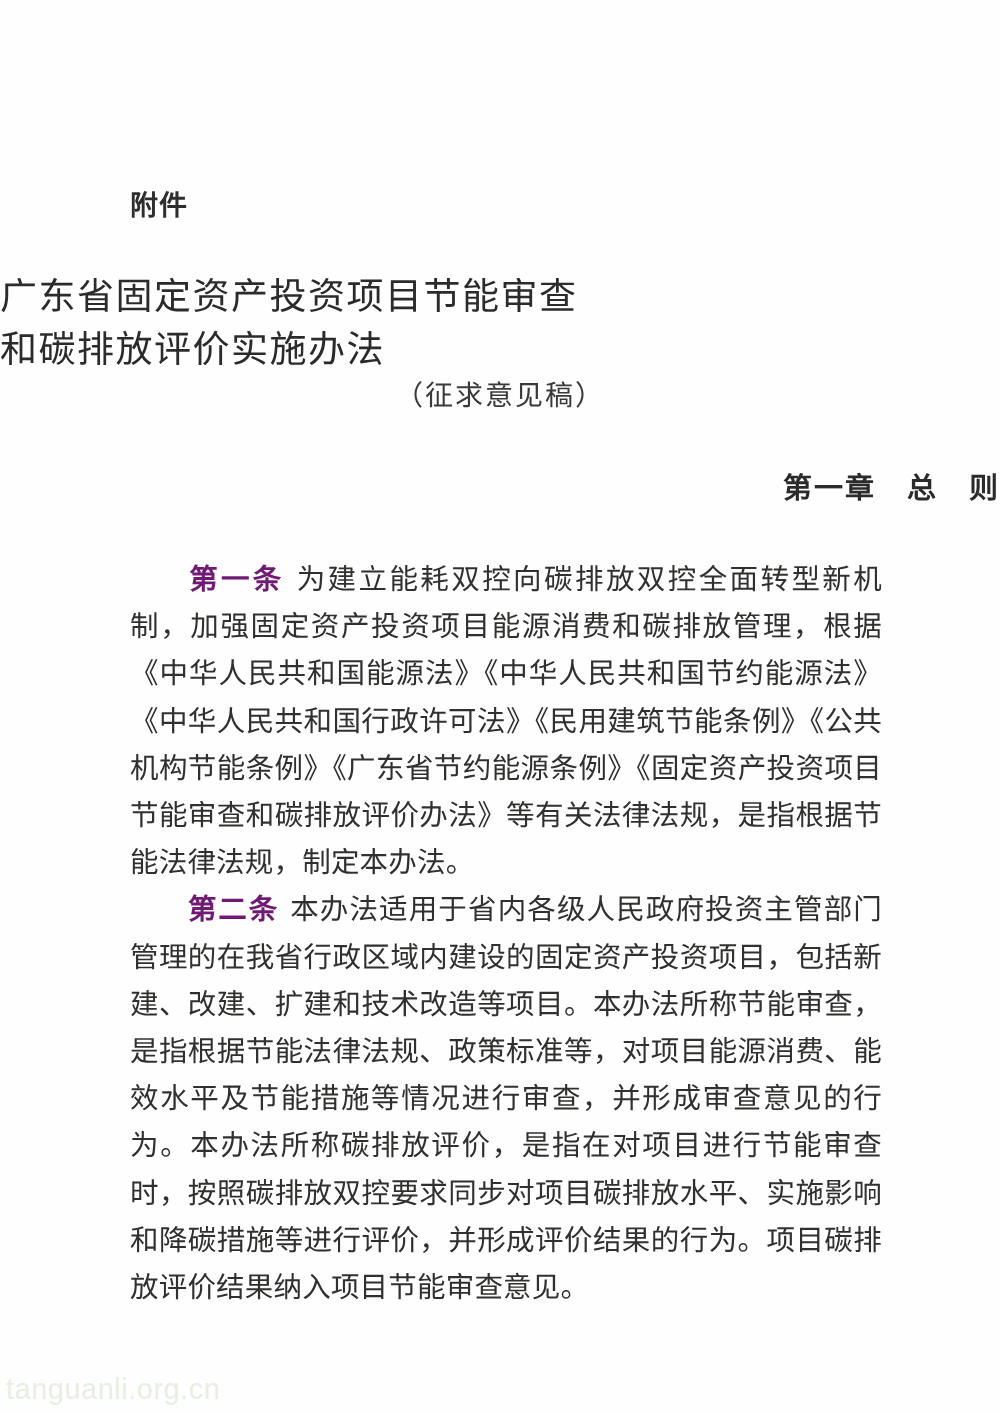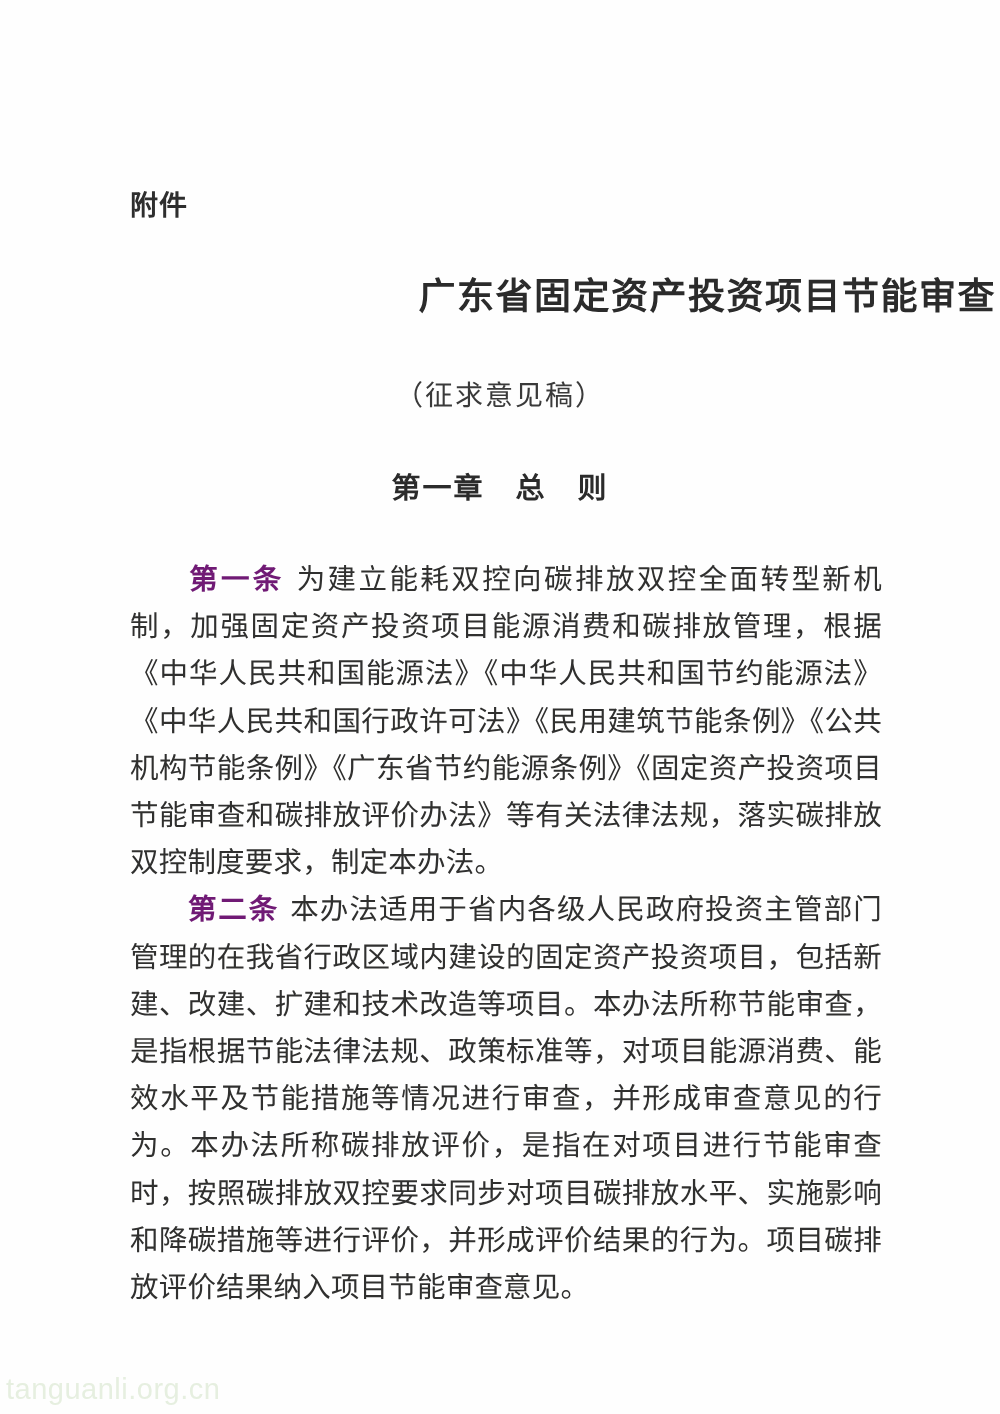--- a/index.html
+++ b/index.html
@@ -33,23 +33,23 @@
     color: #2e2e2e;
     white-space: pre;
   }
 
   
   .doc-title {
     position: absolute;
     left: 0;
     top: 270px;
     width: 996px;
-    text-align: right;
+    text-align: left;
     font-family: "Liberation Sans", "DejaVu Sans", sans-serif;
-    font-weight: 700;
+    font-weight: 400;
     font-size: 37px;
     line-height: 53px;
     letter-spacing: 1.5px;
     color: #2b2b2b;
   }
   .doc-title .tl {
     display: block;
     white-space: pre;
   }
 
@@ -66,21 +66,21 @@
     color: #3a3a3a;
     white-space: pre;
   }
 
   
   .chapter-heading {
     position: absolute;
     left: 0;
     top: 468px;
     width: 1000px;
-    text-align: center;
+    text-align: right;
     font-family: "Liberation Sans", "DejaVu Sans", sans-serif;
     font-weight: 700;
     font-size: 29px;
     line-height: 40px;
     letter-spacing: 2px;
     color: #2b2b2b;
     white-space: pre;
   }
 
   
@@ -138,30 +138,31 @@
 </style>
 </head>
 <body>
 
 <div class="page">
 
   <div class="attachment-label">附件</div>
 
   <div class="doc-title">
     <span class="tl">广东省固定资产投资项目节能审查</span>
+    <span class="tl">和碳排放评价实施办法</span>
   </div>
 
   <div class="doc-subtitle">（征求意见稿）</div>
 
   <div class="chapter-heading">第一章　总　则</div>
 
   <div class="body-text">
 
     <p class="article">
-      <span class="art-indent"></span><span class="art-num">第一条</span><span class="art-gap"></span><span>为建立能耗双控向碳排放双控全面转型新机制，加强固定资产投资项目能源消费和碳排放管理，根据《中华人民共和国能源法》《中华人民共和国节约能源法》《中华人民共和国行政许可法》《民用建筑节能条例》《公共机构节能条例》《广东省节约能源条例》《固定资产投资项目节能审查和碳排放评价办法》等有关法律法规，落实碳排放双控制度要求，制定本办法。</span>
+      <span class="art-indent"></span><span class="art-num">第一条</span><span class="art-gap"></span><span>为建立能耗双控向碳排放双控全面转型新机制，加强固定资产投资项目能源消费和碳排放管理，根据《中华人民共和国能源法》《中华人民共和国节约能源法》《中华人民共和国行政许可法》《民用建筑节能条例》《公共机构节能条例》《广东省节约能源条例》《固定资产投资项目节能审查和碳排放评价办法》等有关法律法规，是指根据节能法律法规，制定本办法。</span>
     </p>
 
     <p class="article">
       <span class="art-indent"></span><span class="art-num">第二条</span><span class="art-gap"></span><span>本办法适用于省内各级人民政府投资主管部门管理的在我省行政区域内建设的固定资产投资项目，包括新建、改建、扩建和技术改造等项目。本办法所称节能审查，是指根据节能法律法规、政策标准等，对项目能源消费、能效水平及节能措施等情况进行审查，并形成审查意见的行为。本办法所称碳排放评价，是指在对项目进行节能审查时，按照碳排放双控要求同步对项目碳排放水平、实施影响和降碳措施等进行评价，并形成评价结果的行为。项目碳排放评价结果纳入项目节能审查意见。</span>
     </p>
 
   </div>
 
   <div class="watermark">tanguanli.org.cn</div>
 

